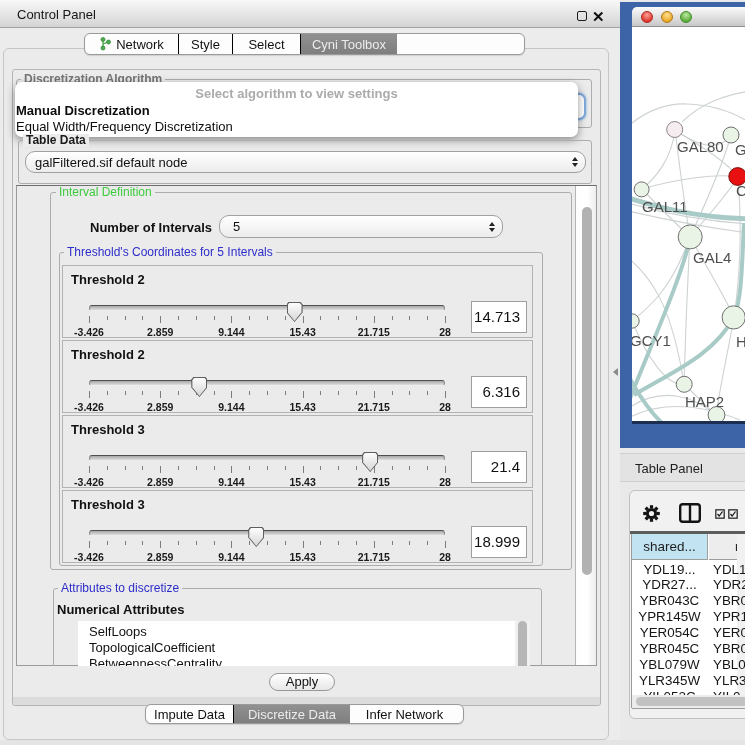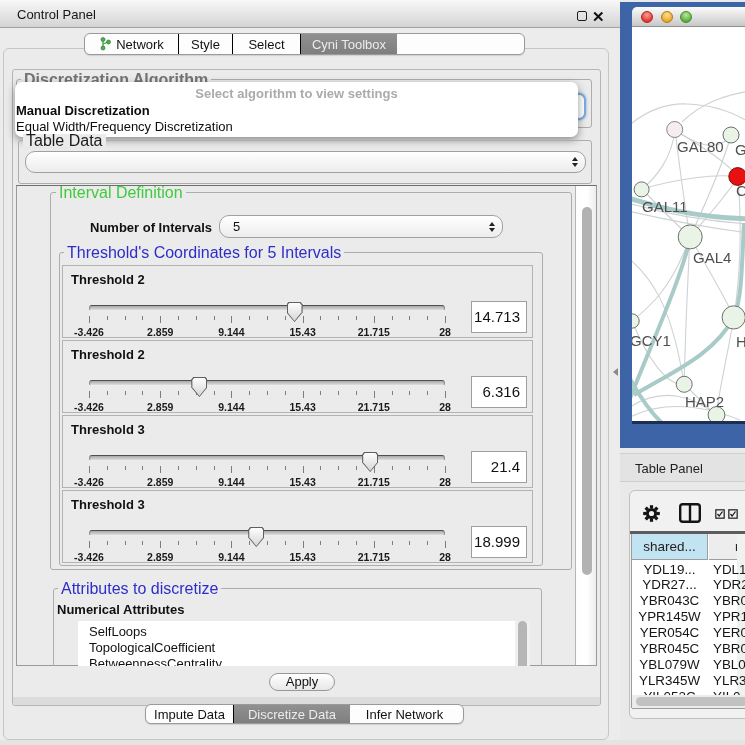--- a/index.html
+++ b/index.html
@@ -8,21 +8,21 @@
 .seg{display:flex;align-items:center;justify-content:center;font-size:13px;height:100%}
 .segbar{position:absolute;display:flex;background:#fdfdfd;border:1px solid #9a9a9a;border-radius:6px;overflow:hidden;box-shadow:0 1px 1px rgba(0,0,0,0.12)}
 .seg+.seg{border-left:1px solid #000000}
 .sel{background:linear-gradient(#909090,#7f7f7f);color:#ececec}
 .sel+.seg{border-left:none}
 .combo{position:absolute;background:linear-gradient(#ffffff,#ececec);border:1px solid #a0a0a0;border-radius:10px;font-size:13px;display:flex;align-items:center}
 .carr{position:absolute;right:7px;top:0;height:100%;display:flex;flex-direction:column;justify-content:center;gap:2px}
 .up{width:0;height:0;border-left:3.5px solid transparent;border-right:3.5px solid transparent;border-bottom:4.5px solid #222}
 .dn{width:0;height:0;border-left:3.5px solid transparent;border-right:3.5px solid transparent;border-top:4.5px solid #222}
 .grp{position:absolute;border:1px solid #adadad;border-radius:3px}
-.gtit{position:absolute;background:#ebebeb;padding:0 3px;font-size:16px;line-height:13px}
+.gtit{position:absolute;background:#ebebeb;padding:0 3px;font-size:12px;line-height:13px}
 .tbox{position:absolute;border:1px solid #b3b3b3;background:#ebebeb}
 .track{position:absolute;left:26px;width:356px;height:6px;background:linear-gradient(#a8a8a8,#dedede);border-radius:3px;border-top:1px solid #4f4f4f;border-left:1px solid #8a8a8a;border-right:1px solid #8a8a8a;border-bottom:1px solid #ececec}
 .thumb{position:absolute;width:16px;height:20px;filter:drop-shadow(0 0.5px 0.5px rgba(0,0,0,0.25))}
 .thumb .o{position:absolute;inset:0;background:#5f5f5f;clip-path:polygon(12% 0,88% 0,100% 12%,100% 52%,50% 100%,0 52%,0 12%)}
 .thumb .i{position:absolute;left:1px;top:1px;width:14px;height:18px;background:linear-gradient(#fdfdfd,#d6d6d6);clip-path:polygon(12% 0,88% 0,100% 12%,100% 52%,50% 100%,0 52%,0 12%)}
 .tick{position:absolute;width:1px;height:4px;background:#7d7d7d}
 .tlab{position:absolute;font-size:10.5px;font-weight:bold;color:#1a1a1a;transform:translateX(-50%)}
 .vfield{position:absolute;left:408px;width:56px;height:32px;background:#fff;border:1px solid #9f9f9f;font-size:15px;text-align:right;line-height:30px;padding-right:6px}
 .row{white-space:nowrap}
 </style></head><body>
@@ -53,22 +53,23 @@
 <div class="grp" style="left:16px;top:79px;width:576px;height:49px"></div>
 <div class="gtit" style="left:21px;top:73px;font-weight:bold;color:#747474">Discretization Algorithm</div>
 <div class="abs" style="left:548px;top:93px;width:38px;height:27px;background:#fff;border:2.5px solid #7fa9dc;border-radius:7px;box-shadow:0 0 3px #7fa9dc"></div>
 
 <div class="abs" style="left:15px;top:82px;width:563px;height:55px;background:#fff;border-radius:7px;box-shadow:0 3px 9px rgba(0,0,0,0.42)"></div>
 <div class="abs" style="left:15px;top:86px;width:563px;text-align:center;font-size:13px;font-weight:bold;color:#ababab">Select algorithm to view settings</div>
 <div class="abs" style="left:16px;top:103px;font-size:13px;font-weight:bold;color:#0d0d0d">Manual Discretization</div>
 <div class="abs" style="left:16px;top:119px;font-size:13px;color:#0d0d0d">Equal Width/Frequency Discretization</div>
 
 <div class="grp" style="left:18px;top:140px;width:574px;height:44px"></div>
-<div class="gtit" style="left:23px;top:134px;font-weight:normal;color:#1a1a1a">Table Data</div>
+<div class="gtit" style="left:23px;top:134px;font-weight:bold;color:#1a1a1a">Table Data</div>
 <div class="combo" style="left:25px;top:151px;width:561px;height:22px">
+    <span style="margin-left:9px">galFiltered.sif default node</span>
     <span class="carr">
       <span class="up"></span>
       <span class="dn"></span>
     </span>
   </div>
 
 <div class="abs" style="left:16px;top:185px;width:581px;height:481px;background:#ebebeb;border:1px solid #9a9a9a;border-top-color:#6e6e6e"></div>
 <div class="abs" style="left:575px;top:186px;width:1px;height:479px;background:#b5b5b5"></div>
 <div class="abs" style="left:576px;top:186px;width:20px;height:479px;background:linear-gradient(90deg,#fdfdfd,#fff 55%,#ededed)"></div>
 <div class="abs" style="left:582px;top:207px;width:10px;height:368px;background:#b2b2b2;border-radius:5px"></div>

